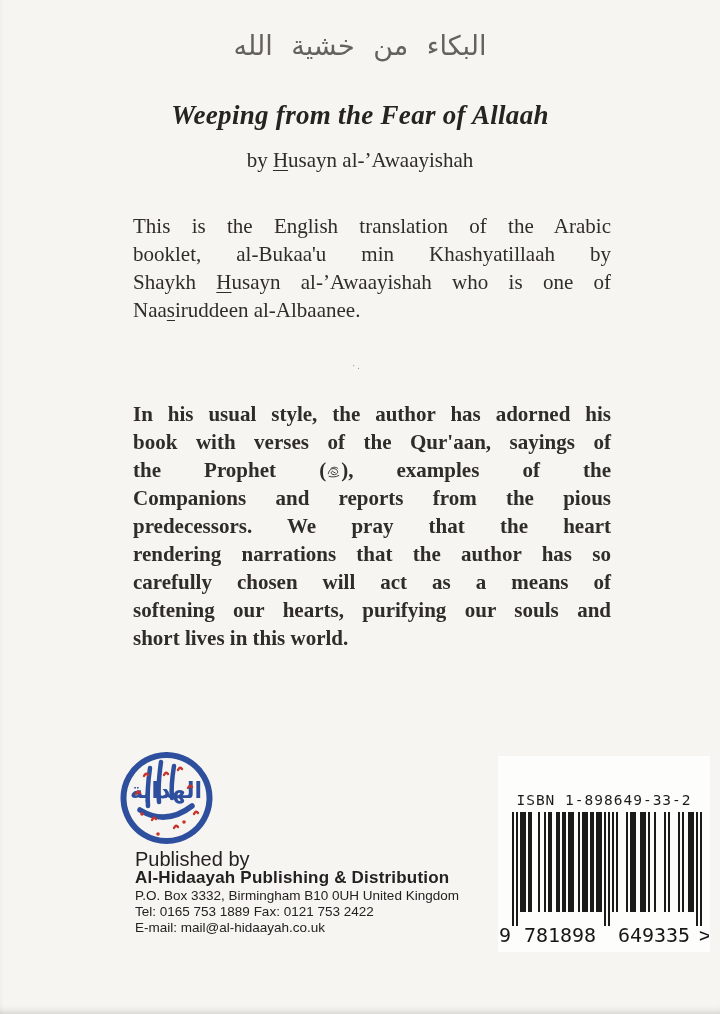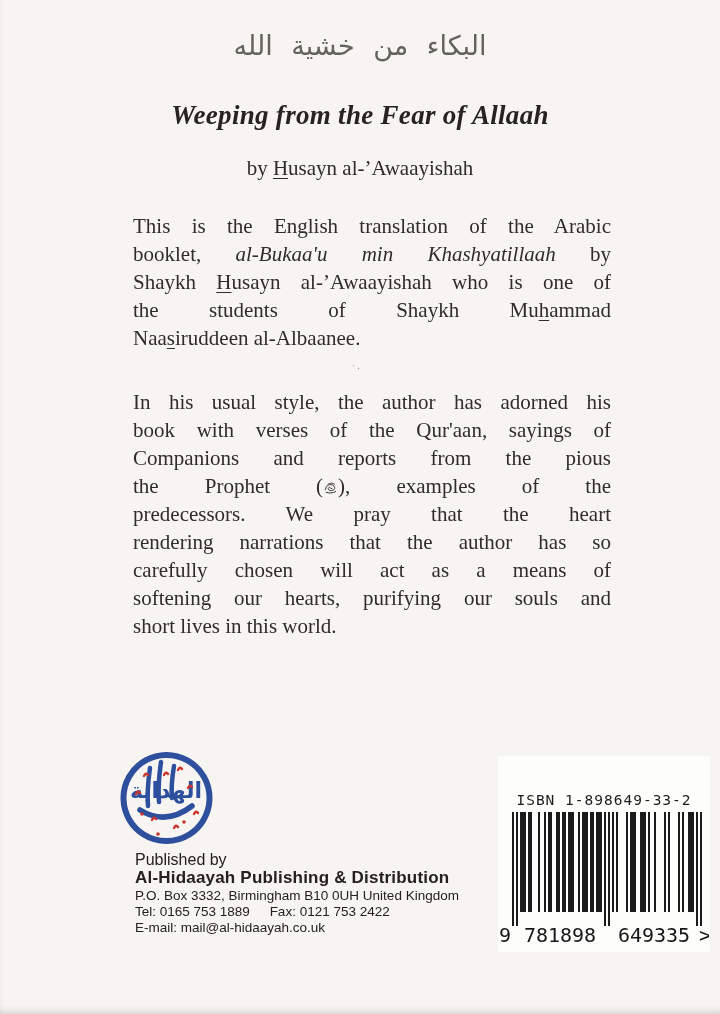--- a/index.html
+++ b/index.html
@@ -24,58 +24,58 @@
     letter-spacing:0.5px;
   }
   .book-title {
     position:absolute; top:100px; left:0; right:0;
     text-align:center;
     font-style:italic; font-weight:bold;
     font-size:27px; letter-spacing:0.3px;
     color:#262421;
   }
   .byline {
-    position:absolute; top:156px; left:0; right:0;
+    position:absolute; top:148px; left:0; right:0;
     text-align:center; font-size:21px; color:#2e2c29;
   }
 
   
   .para {
     position:absolute; left:133px; width:478px;
     font-size:21px; color:#2f2d2a;
   }
   .para-1 { top:212px; }
-  .para-2 { top:388px; }
+  .para-2 { top:400px;font-weight:bold; }
   .jline {
     height:28px; line-height:28px;
     text-align:justify; text-align-last:justify;
     white-space:normal;
   }
   .jline.final { text-align-last:left; }
-  .seg-i { font-style:italic; }
+  .seg-i { }
   .seg-u { text-decoration:underline; text-underline-offset:3px; text-decoration-thickness:1px; }
   .saw-icon { display:inline-block; vertical-align:-2px; }
 
   .separator-mark {
     position:absolute; top:360px; left:352px;
     font-size:10px; color:#98958e; letter-spacing:2px;
   }
 
   
   .logo-wrap { position:absolute; left:114px; top:748px; width:104px; height:100px; }
   .publisher {
     position:absolute; left:135px; top:851px;
     font-family:"Liberation Sans", sans-serif;
     color:#242220;
   }
   .pub-line { font-size:13.5px; line-height:16px; }
   .pub-name { font-size:17px; font-weight:bold; line-height:20px; letter-spacing:0.2px; }
-  .pub-published { font-size:16px; line-height:17px; }
+  .pub-published { font-size:20px; line-height:17px; }
   .pub-telfax span { display:inline-block; }
-  .pub-telfax .fax { margin-left:16px; }
+  .pub-telfax .fax { }
 
   
   .isbn-block {
     position:absolute; left:498px; top:756px;
     width:212px; height:196px;
     background:#fdfdfc;
     text-align:center;
   }
   .isbn-label {
     margin-top:36px;
@@ -93,38 +93,37 @@
   <div class="arabic-title" dir="rtl">البكاء من خشية الله</div>
 
   <div class="book-title">Weeping from the Fear of Allaah</div>
 
   <div class="byline"><span>by </span><span class="seg-u">H</span><span>usayn al-’Awaayishah</span></div>
 
   <div class="para para-1">
       <div class="jline"><span>This is the English translation of the Arabic</span></div>
       <div class="jline"><span>booklet, </span><span class="seg-i">al-Bukaa'u min Khashyatillaah</span><span> by</span></div>
       <div class="jline"><span>Shaykh </span><span class="seg-u">H</span><span>usayn al-’Awaayishah who is one of</span></div>
-      <div class="jline"><span>the students of Shaykh Mu</span><span class="seg-u">h</span><span>ammad</span></div>
       <div class="jline final"><span>Naa</span><span class="seg-u">s</span><span>iruddeen al-Albaanee.</span></div>
     </div>
 
   <div class="separator-mark">·.</div>
 
   <div class="para para-2">
       <div class="jline"><span>In his usual style, the author has adorned his</span></div>
       <div class="jline"><span>book with verses of the Qur'aan, sayings of</span></div>
-      <div class="jline"><span>Companions and reports from the pious</span></div>
       <div class="jline"><span>the Prophet (</span><span class="saw-icon"><svg width="15" height="14" viewBox="0 0 16 16">
             <g fill="none" stroke="#34322f" stroke-width="1.1" stroke-linecap="round">
               <path d="M2 10 C3 4, 8 3, 11 5 C14 7, 13 11, 9 11 C5 11, 4 8, 7 7"></path>
               <path d="M3 13 C6 14, 11 14, 14 12"></path>
               <path d="M5 4 C7 2, 11 2, 13 4"></path>
               <path d="M8 8 l2 1"></path>
             </g>
           </svg></span><span>), examples of the</span></div>
+      <div class="jline"><span>Companions and reports from the pious</span></div>
       <div class="jline"><span>predecessors. We pray that the heart</span></div>
       <div class="jline"><span>rendering narrations that the author has so</span></div>
       <div class="jline"><span>carefully chosen will act as a means of</span></div>
       <div class="jline"><span>softening our hearts, purifying our souls and</span></div>
       <div class="jline final"><span>short lives in this world.</span></div>
     </div>
 
   <div class="logo-wrap">
     <svg width="104" height="100" viewBox="0 0 104 100">
       <g fill="none" stroke="#2d4f9e" stroke-linecap="round">

